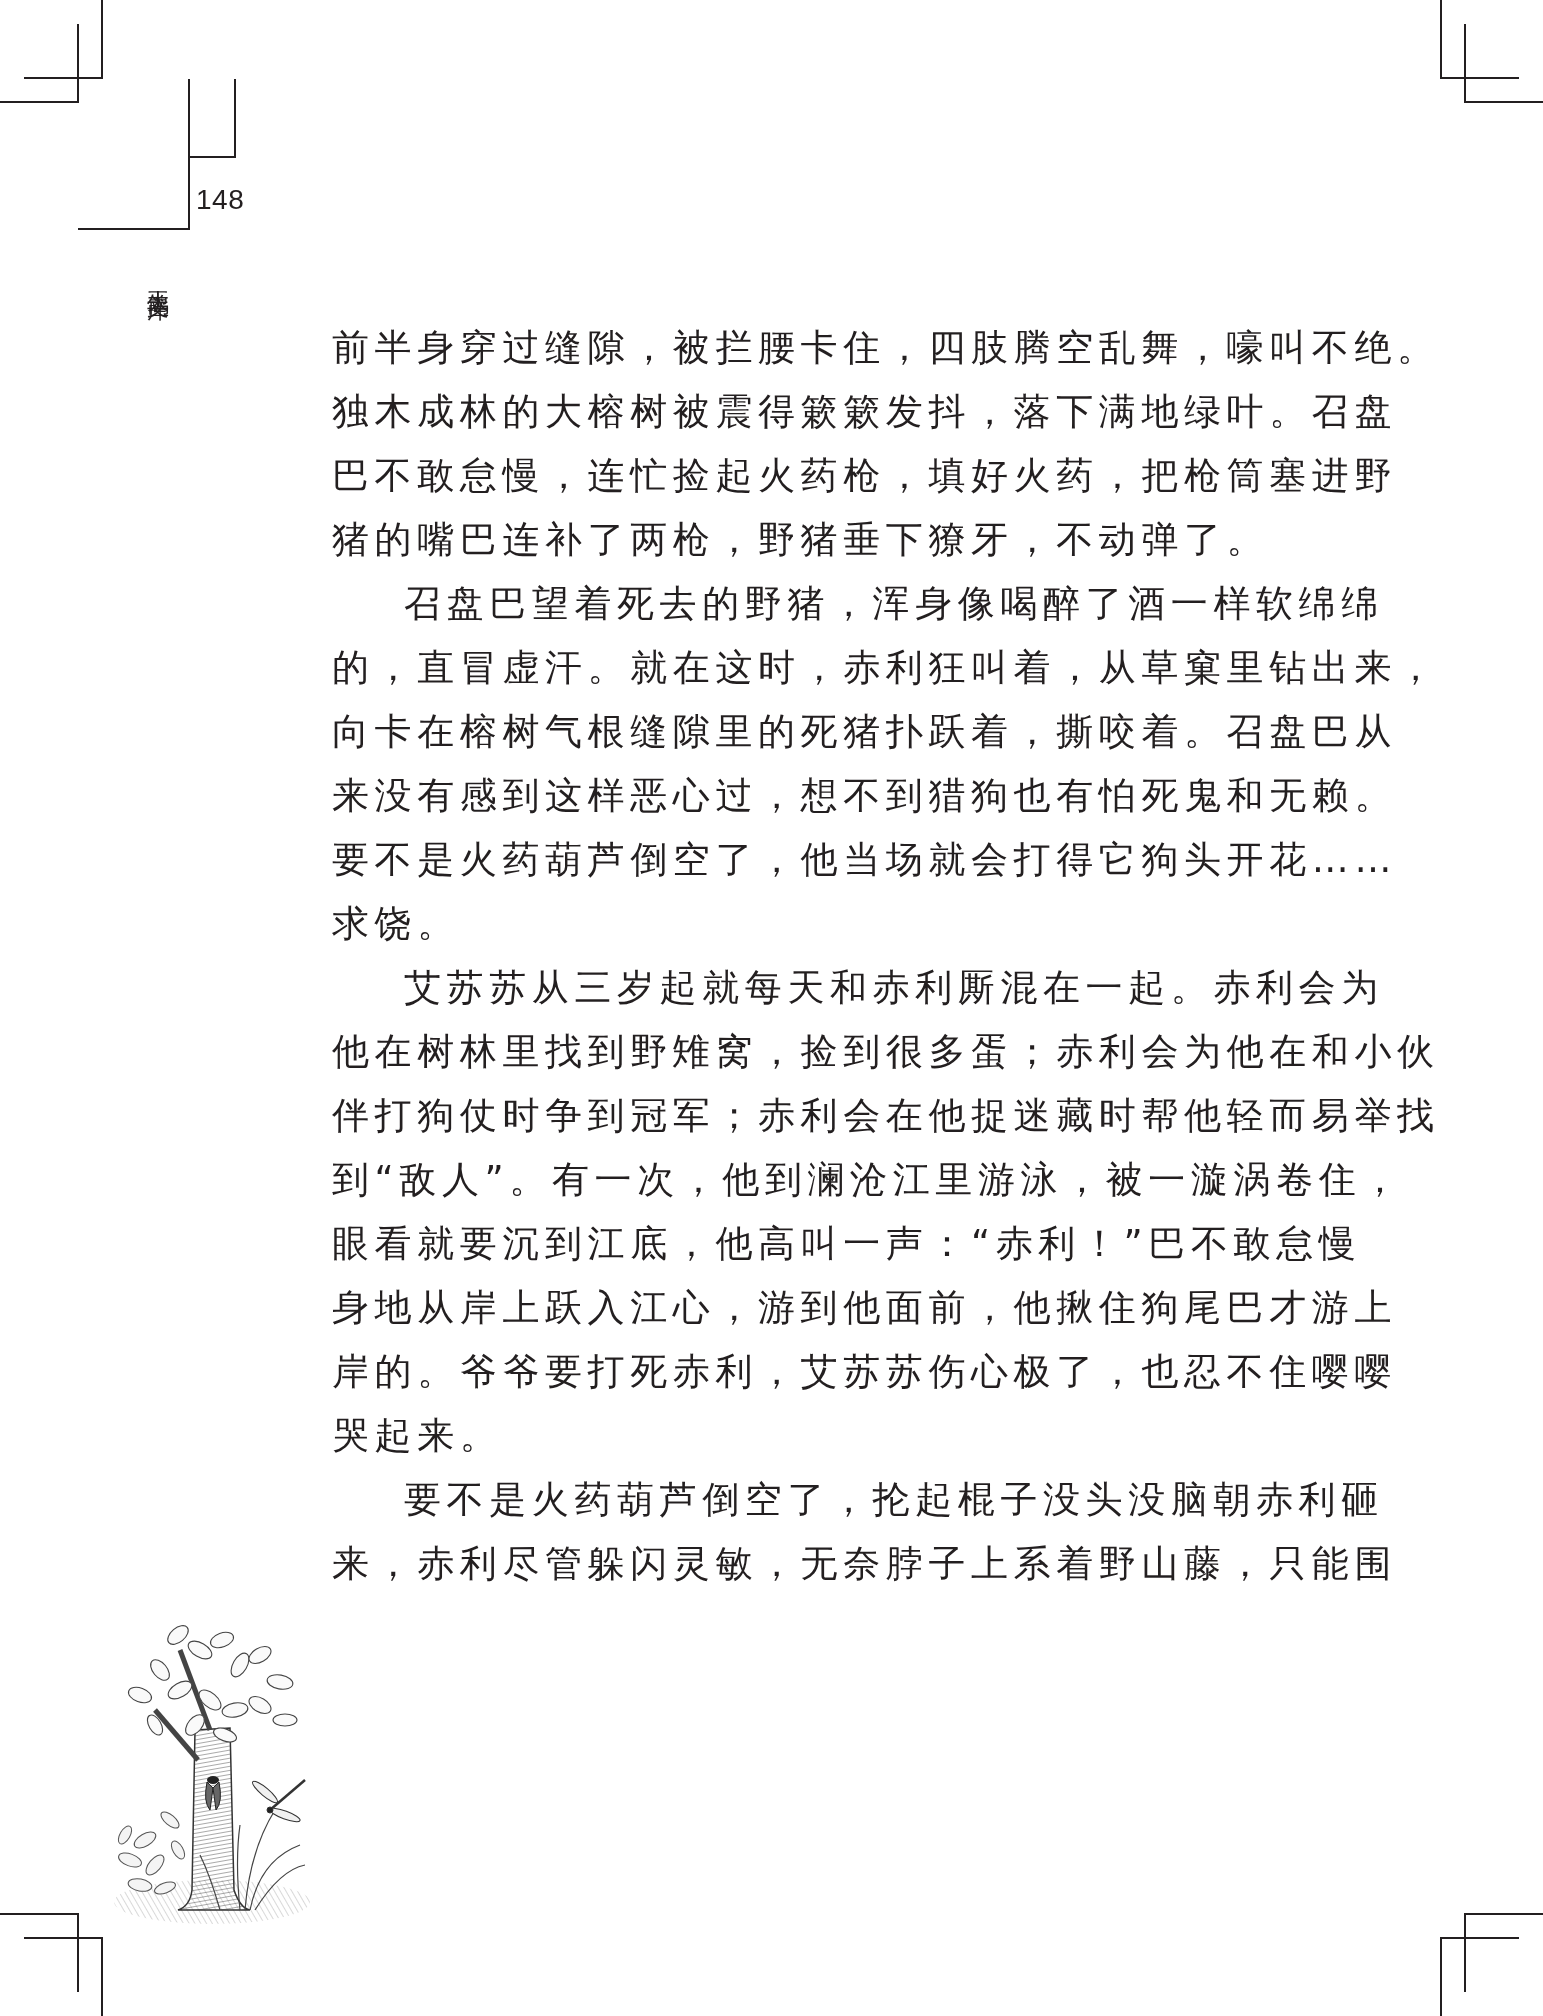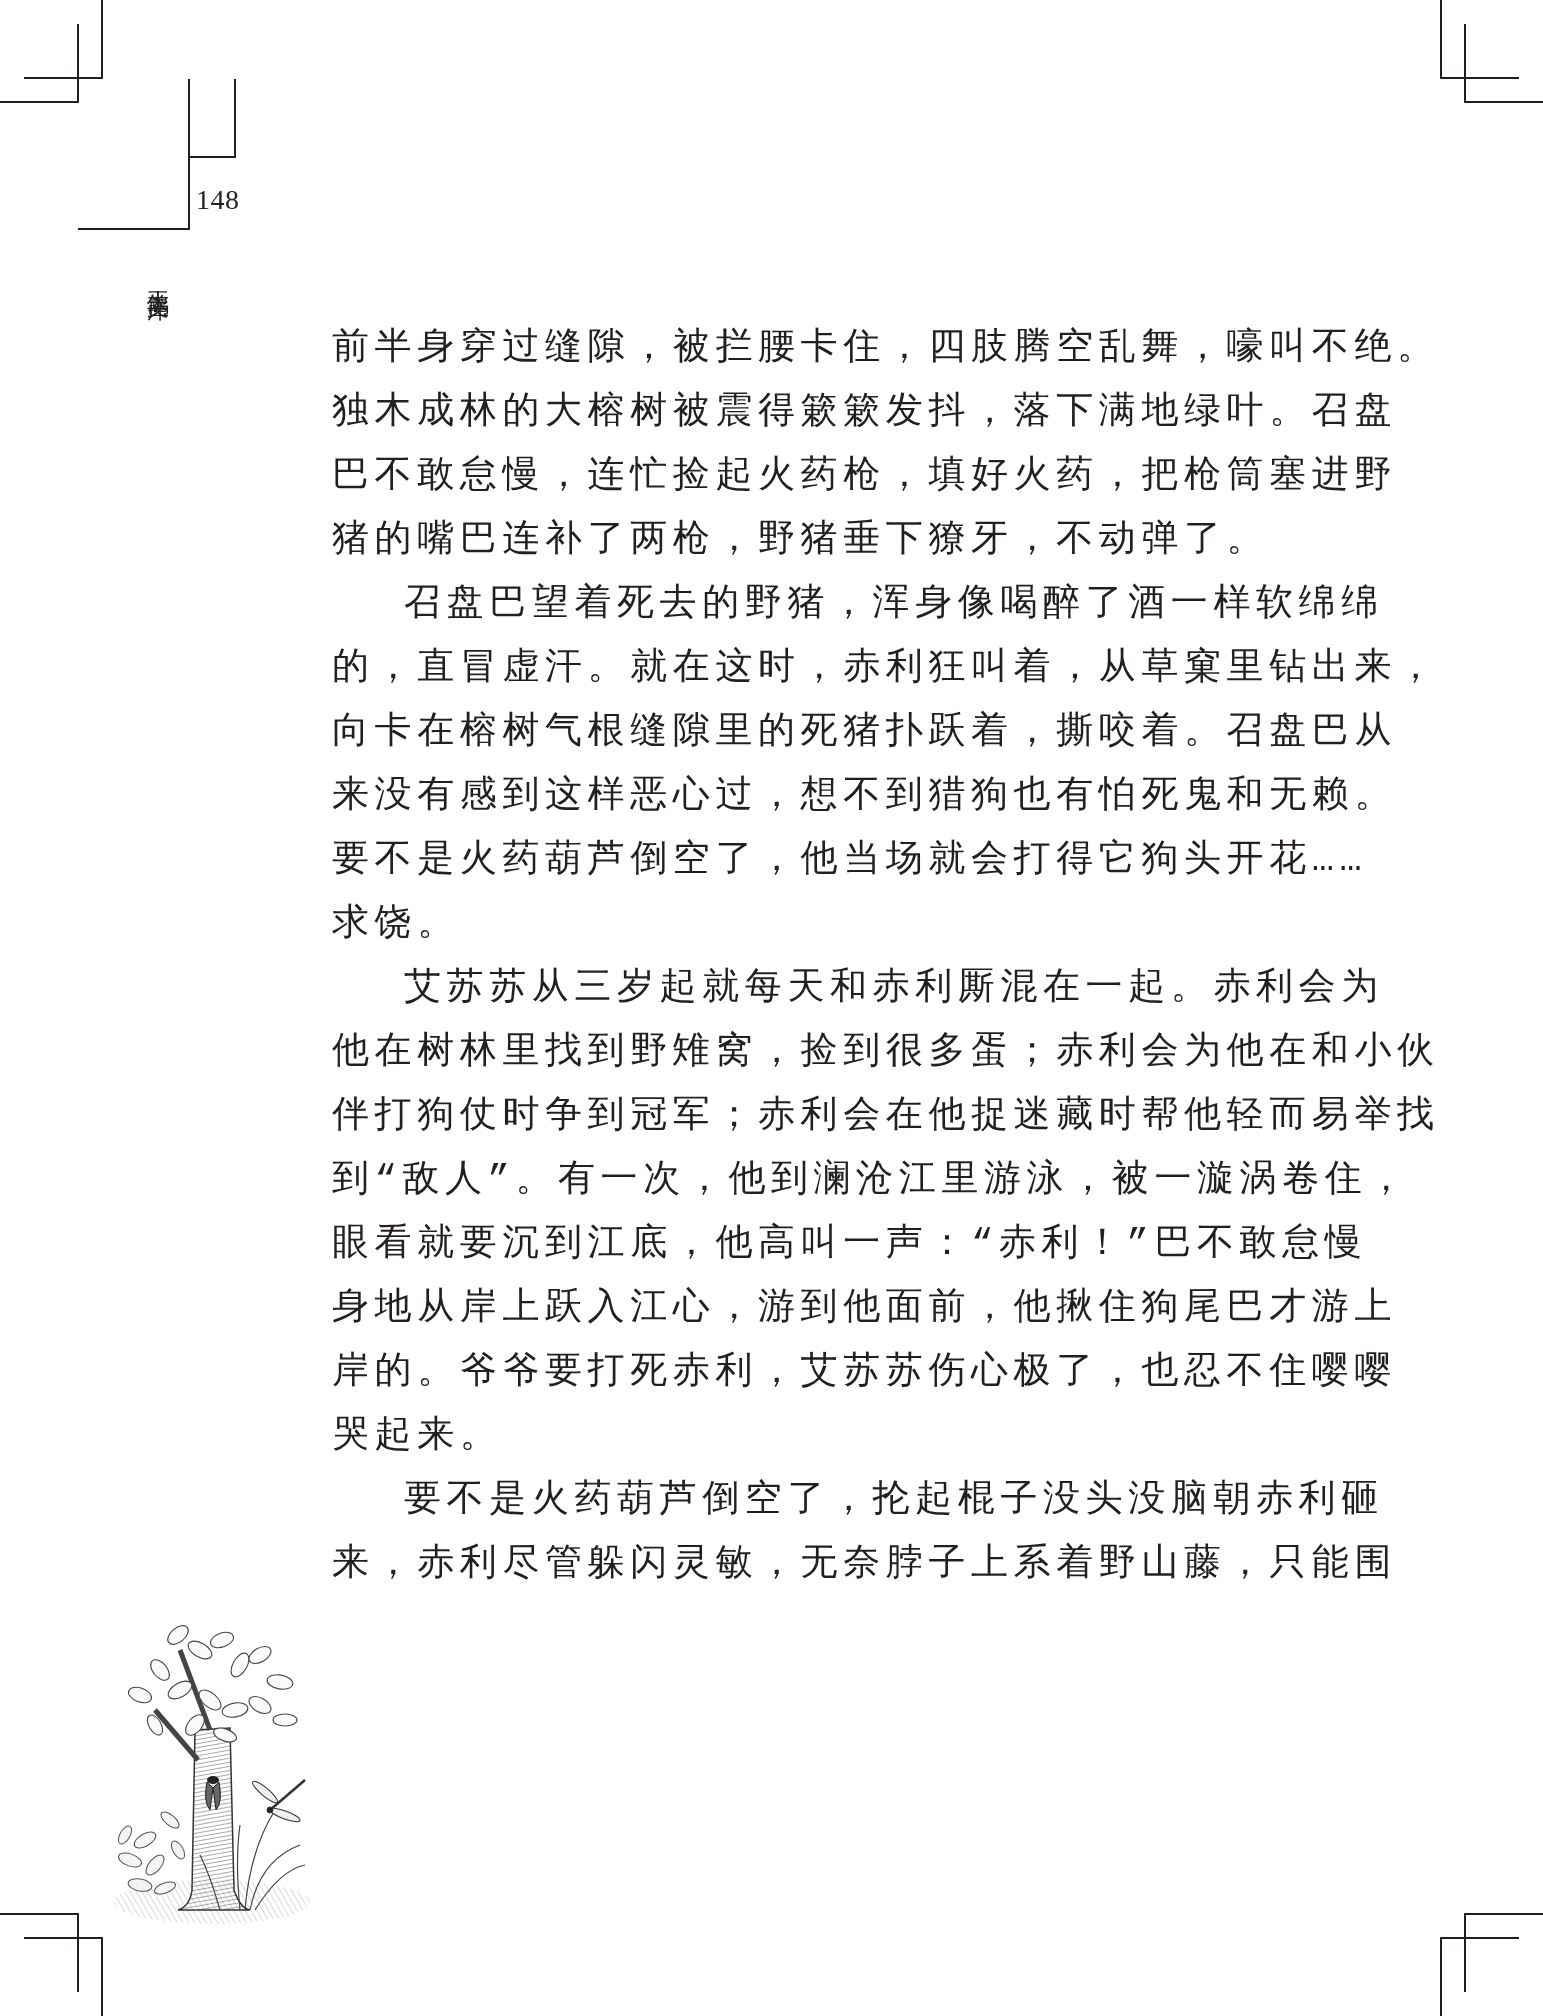--- a/index.html
+++ b/index.html
@@ -1,25 +1,25 @@
 <!DOCTYPE html>
 <html><head>
 <meta charset="utf-8">
 <style>
   html, body { margin: 0; padding: 0; background: #ffffff; }
   body { width: 1543px; height: 2016px; position: relative; overflow: hidden;
          font-family: "DejaVu Sans", "Liberation Sans", sans-serif; color: #231f20; }
   .ln { position: absolute; background: #231f20; }
   .h { height: 2px; }
   .v { width: 2px; }
-  #page-number { position: absolute; left: 196px; top: 184px; font-family: Liberation Serif, serif;
+  #page-number { position: absolute; left: 196px; top: 184px; font-family: Liberation Sans, sans-serif;
                  font-size: 28px; color: #231f20; letter-spacing: 0.5px; }
   #side-label { position: absolute; left: 145px; top: 272px; width: 26px; font-size: 22px; line-height: 25px;
                 text-align: center; color: #231f20; writing-mode: vertical-rl; letter-spacing: 2px; }
-  #body-text { position: absolute; left: 332px; top: 316px; width: 860px; font-family: Liberation Mono, monospace; }
+  #body-text { position: absolute; left: 332px; top: 316px; width: 860px; }
   .line { height: 64px; line-height: 64px; font-size: 37px; white-space: nowrap;
           letter-spacing: 5.6px; color: #231f20; }
   .indent { padding-left: 72px; }
   #illustration { position: absolute; left: 100px; top: 1610px; width: 220px; height: 320px; }
 </style>
 </head>
 <body>
 
 <div class="ln v" style="left:101px;top:0;height:79px;"></div>
 <div class="ln v" style="left:77px;top:24px;height:79px;"></div>

